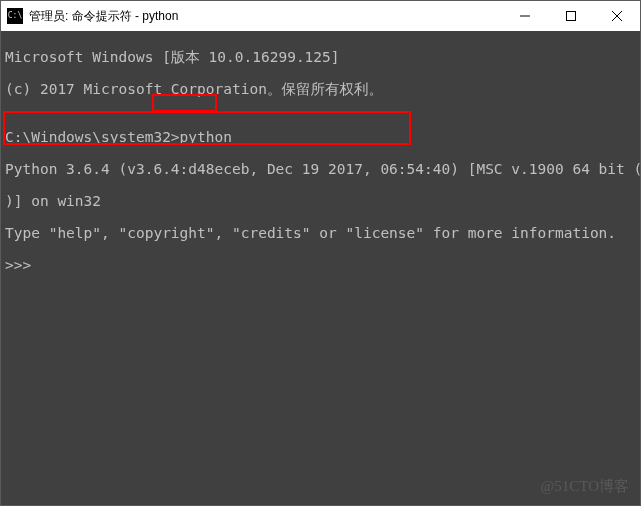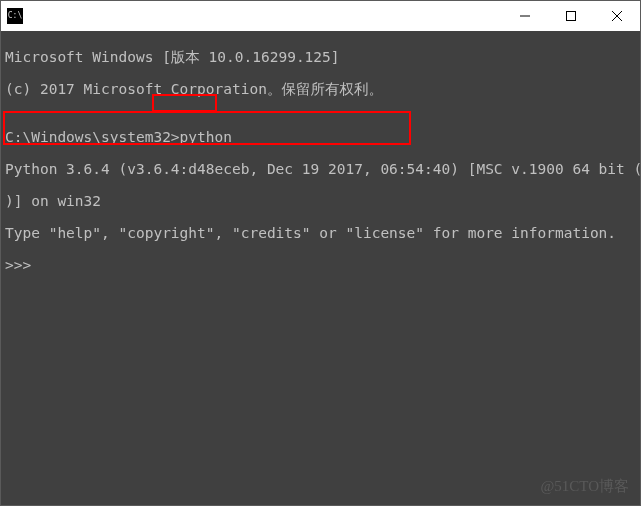--- a/index.html
+++ b/index.html
@@ -98,20 +98,21 @@
     .line { display: block; }
   </style>
 </head>
 <body>
 
 <div class="window">
   <div class="titlebar">
     <div class="titlebar-icon">
       <span class="titlebar-icon-inner">C:\</span>
     </div>
+    <span class="titlebar-text">管理员: 命令提示符 - python</span>
     <div class="titlebar-spacer"></div>
     <div class="win-controls">
       <div class="win-btn">
         <svg width="10" height="10" viewBox="0 0 10 10">
             <line x1="0" y1="5" x2="10" y2="5" stroke="#000" stroke-width="1"></line>
           </svg>
       </div>
       <div class="win-btn">
         <svg width="10" height="10" viewBox="0 0 10 10">
             <rect x="0.5" y="0.5" width="9" height="9" fill="none" stroke="#000" stroke-width="1"></rect>

